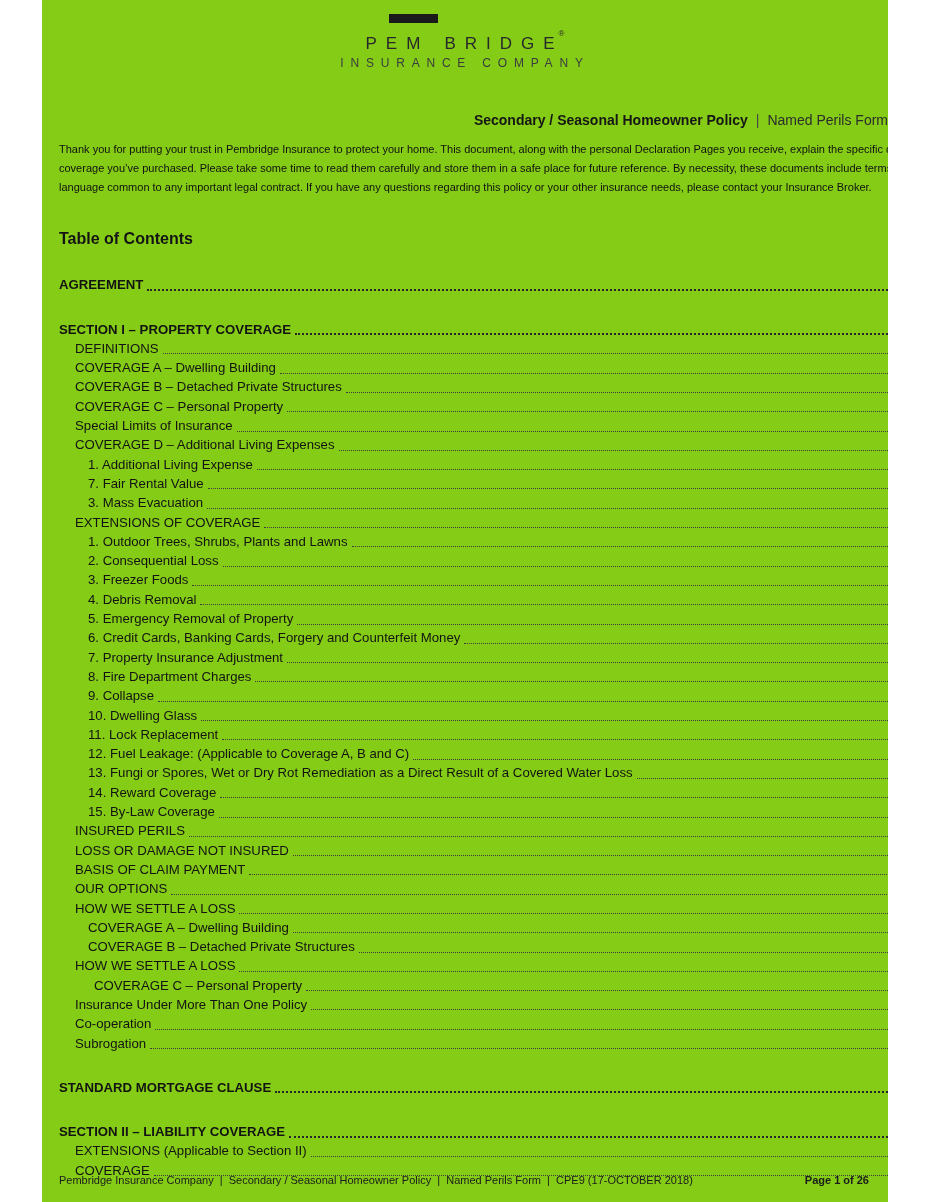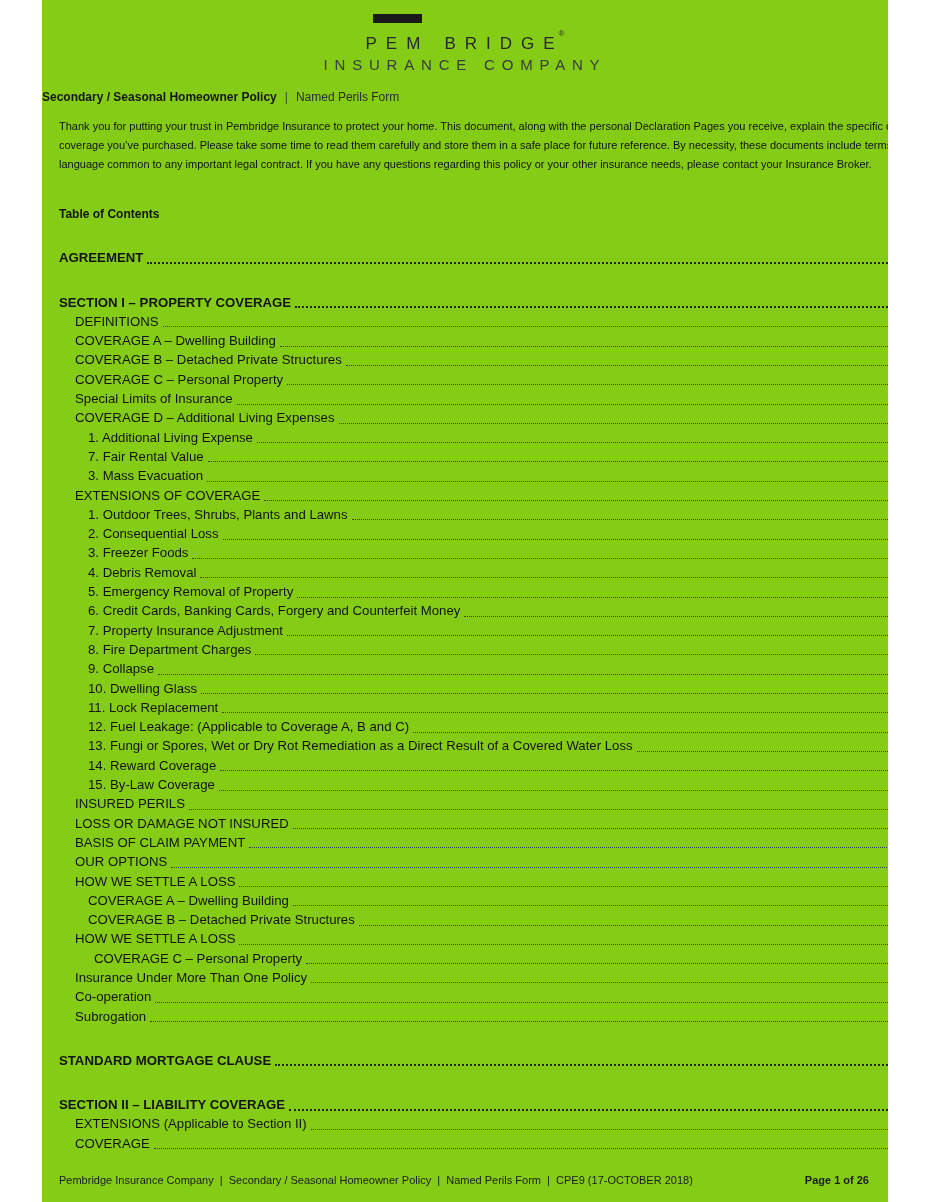--- a/index.html
+++ b/index.html
@@ -16,36 +16,36 @@
   .logo{width:fit-content;margin:25px auto 0;text-align:center;}
   .logo-main{
     position:relative;
     font-size:17px;font-weight:500;color:#28282c;
     letter-spacing:9px;white-space:nowrap;line-height:17px;
   }
   .logo-gap{display:inline-block;width:15px;}
   .logo-bar{position:absolute;left:49px;top:-11px;width:49px;height:9px;background:#1a1a1c;}
   .logo-reg{font-size:8px;vertical-align:13px;letter-spacing:0;margin-left:-5px;}
   .logo-sub{
-    margin-top:4px;font-size:15px;font-weight:500;color:#3b3b40;
+    margin-top:4px;font-size:12px;font-weight:500;color:#3b3b40;
     letter-spacing:6.8px;white-space:nowrap;
   }
   
-  .doc-title{margin-top:15px;text-align:left;font-size:12px;line-height:19px;}
+  .doc-title{margin-top:41px;text-align:right;font-size:14px;line-height:19px;}
   .t-bold{font-weight:700;color:#161616;}
   .t-sep{margin:0 8px;color:#45454a;font-weight:400;}
   .t-reg{color:#2c2c2e;font-weight:400;}
   
   .intro{
     margin:10px 17px 0 17px;width:896px;
     font-size:11px;line-height:19px;color:#111;
     text-align:left;
   }
   
-  .toc-heading{margin:33px 17px 0 17px;font-size:12px;font-weight:700;color:#141414;}
+  .toc-heading{margin:33px 17px 0 17px;font-size:16px;font-weight:700;color:#141414;}
   .toc{margin:27px 17px 0 17px;width:894px;}
   .toc-row{display:flex;align-items:flex-end;height:19.3px;font-size:13.2px;color:#131313;}
   .toc-row.gap{margin-top:25px;}
   .toc-row.b{font-weight:700;text-align:right;}
   .toc-row.lvl1{padding-left:16px;text-align:center;}
   .toc-row.lvl2{padding-left:29px;}
   .toc-row.lvl3{padding-left:35px;}
   .toc-label,.toc-page{line-height:18px;white-space:nowrap;}
   .dots{
     flex:1 1 auto;

